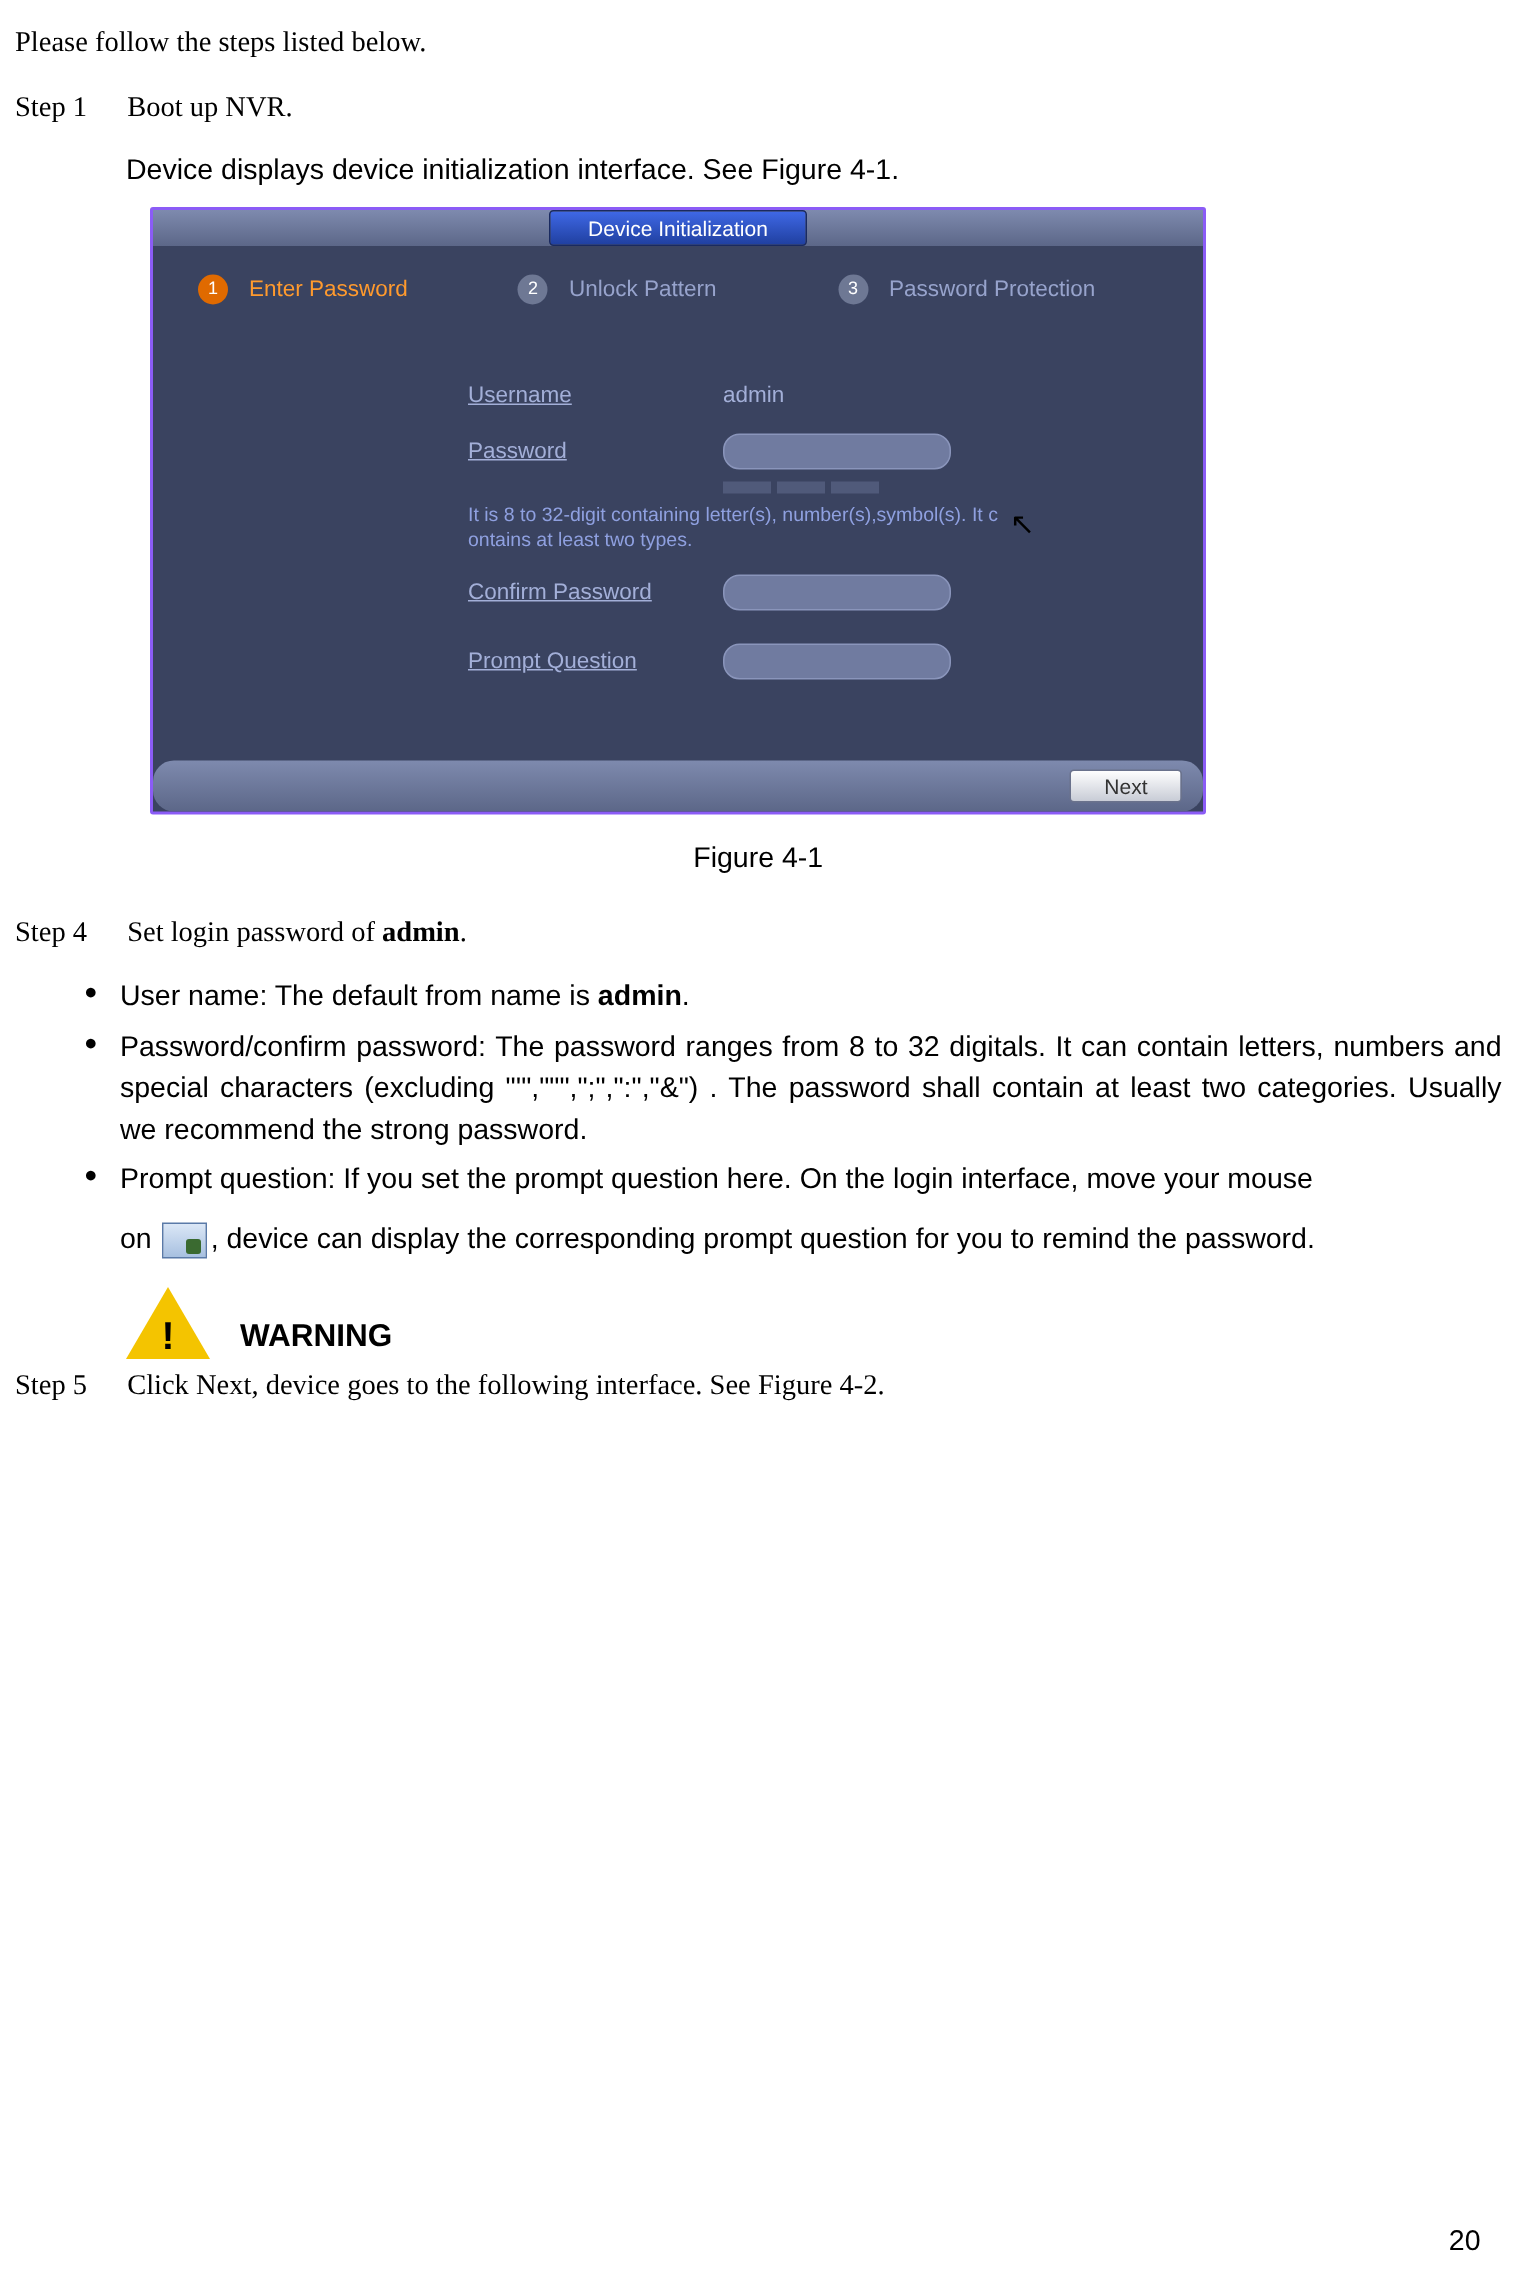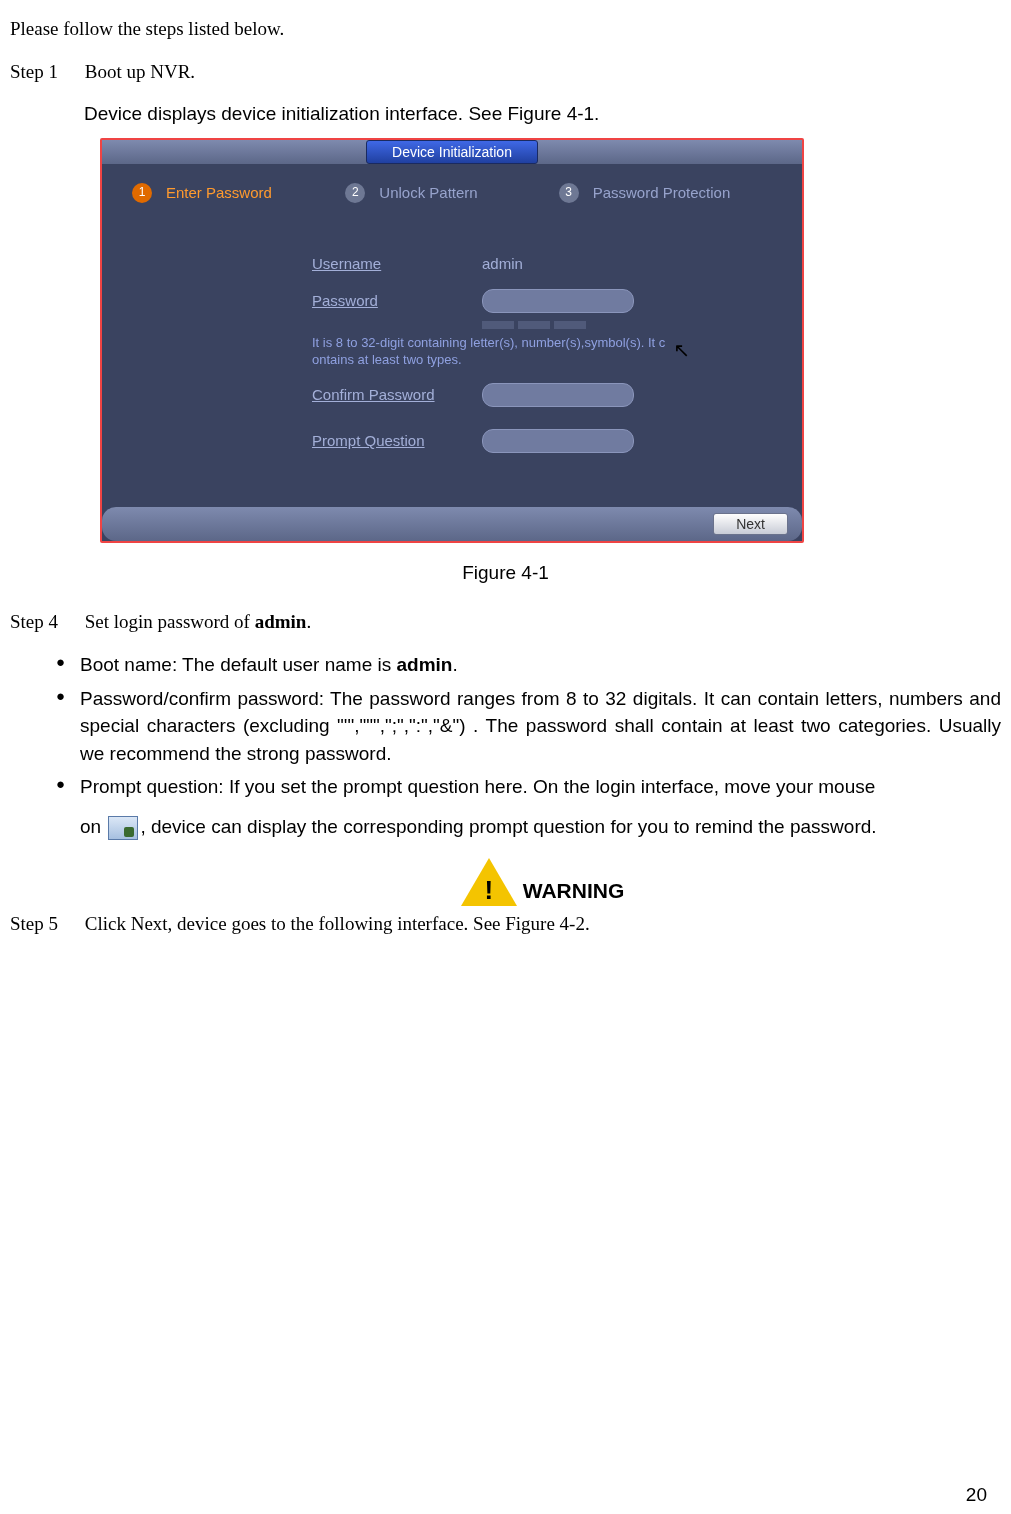--- a/index.html
+++ b/index.html
@@ -16,21 +16,21 @@
     padding:0 10px 40px 10px;
     box-sizing:border-box;
     position:relative;
   }
   .step-line{margin:15px 0;font-family:Liberation Serif, serif;}
   .step-label{display:inline-block;width:70px;}
   .indent1{margin-left:74px;}
   .ui-window{
     width:700px;
     margin:10px 0 10px 90px;
-    border:2px solid #ef4444;
+    border:2px solid #8b5cf6;
     background:#3a4360;
     color:#bdc6e4;
     font-size:15px;
     border-radius:2px;
     overflow:hidden;
   }
   .ui-titlebar{
     background:linear-gradient(#7e8aae,#5c6788);
     height:24px;
   }
@@ -108,21 +108,21 @@
     display:inline-block;width:28px;height:22px;vertical-align:middle;
     background:linear-gradient(#dbe7f6,#a7c0e0);
     border:1px solid #5a7aa8;
     position:relative;
     margin:0 2px;
   }
   .prompt-icon::before{
     content:"";position:absolute;right:3px;bottom:2px;width:10px;height:10px;
     background:#3a6a30;border-radius:2px;
   }
-  .warn-row{display:flex;align-items:flex-end;margin:18px 0 4px 74px;gap:6px;justify-content:center;}
+  .warn-row{display:flex;align-items:flex-end;margin:18px 0 4px 74px;gap:20px;}
   .warn-tri{
     width:0;height:0;border-left:28px solid transparent;border-right:28px solid transparent;
     border-bottom:48px solid #f4c400;position:relative;
   }
   .warn-tri::after{
     content:"!";position:absolute;left:-6px;top:14px;width:12px;text-align:center;
     color:#000;font-weight:bold;font-size:26px;
   }
   .warn-text{font-weight:bold;font-size:21px;}
   .highlight{
@@ -200,21 +200,21 @@
 
   <div class="caption">Figure 4-1</div>
 
   <div class="step-line">
     <span class="step-label">Step 4</span>
     <span>Set login password of </span><b>admin</b><span>.</span>
   </div>
 
   <ul class="bullets">
     <li>
-      <span>Boot name: The default user name is </span><b>admin</b><span>.</span>
+      <span>User name: The default from name is </span><b>admin</b><span>.</span>
     </li>
     <li>Password/confirm password: The password ranges from 8 to 32 digitals. It can contain letters, numbers and special characters (excluding "'",""",";",":","&amp;") . The password shall contain at least two categories. Usually we recommend the strong password.</li>
     <li>
       <span>Prompt question: If you set the prompt question here. On the login interface, move your mouse</span>
       <div style="height:12px;"></div>
       <span>on </span><span class="prompt-icon"></span><span>, device can display the corresponding prompt question for you to remind the password.</span>
     </li>
   </ul>
 
   <div class="warn-row">

